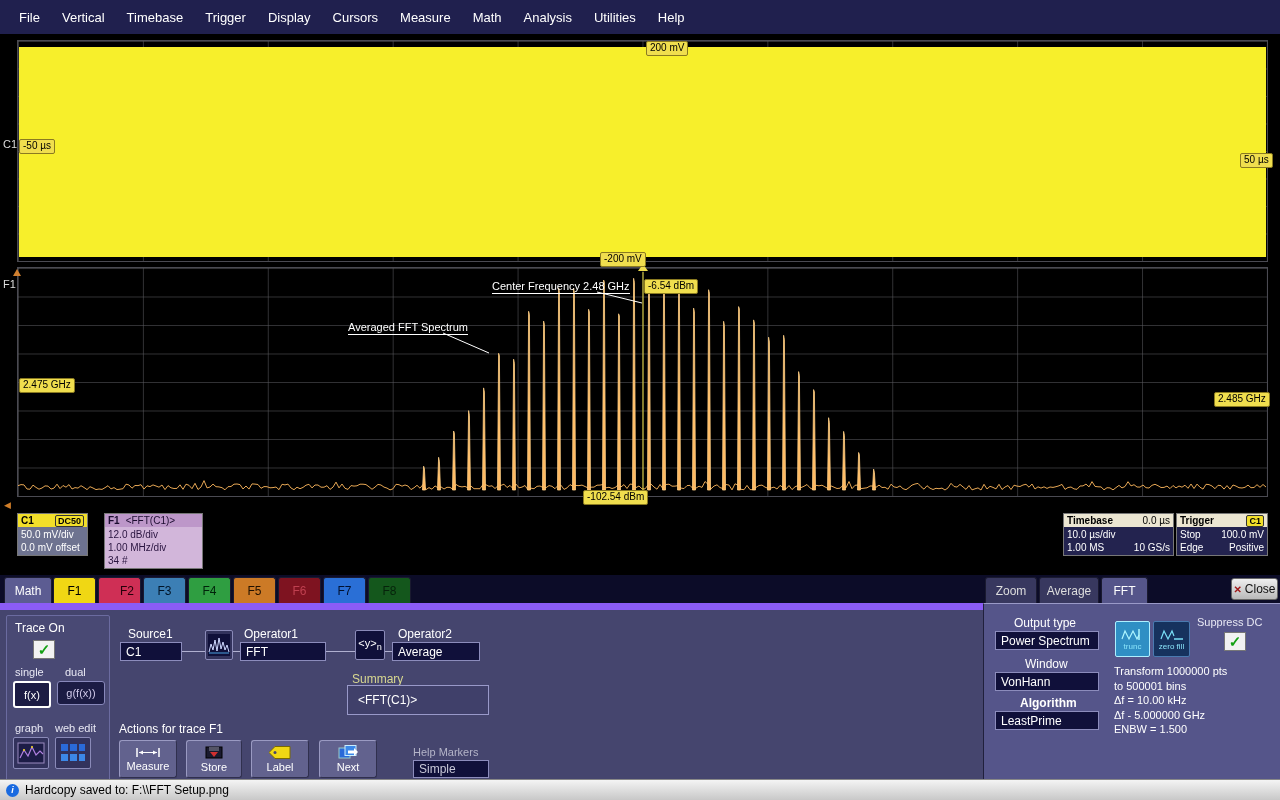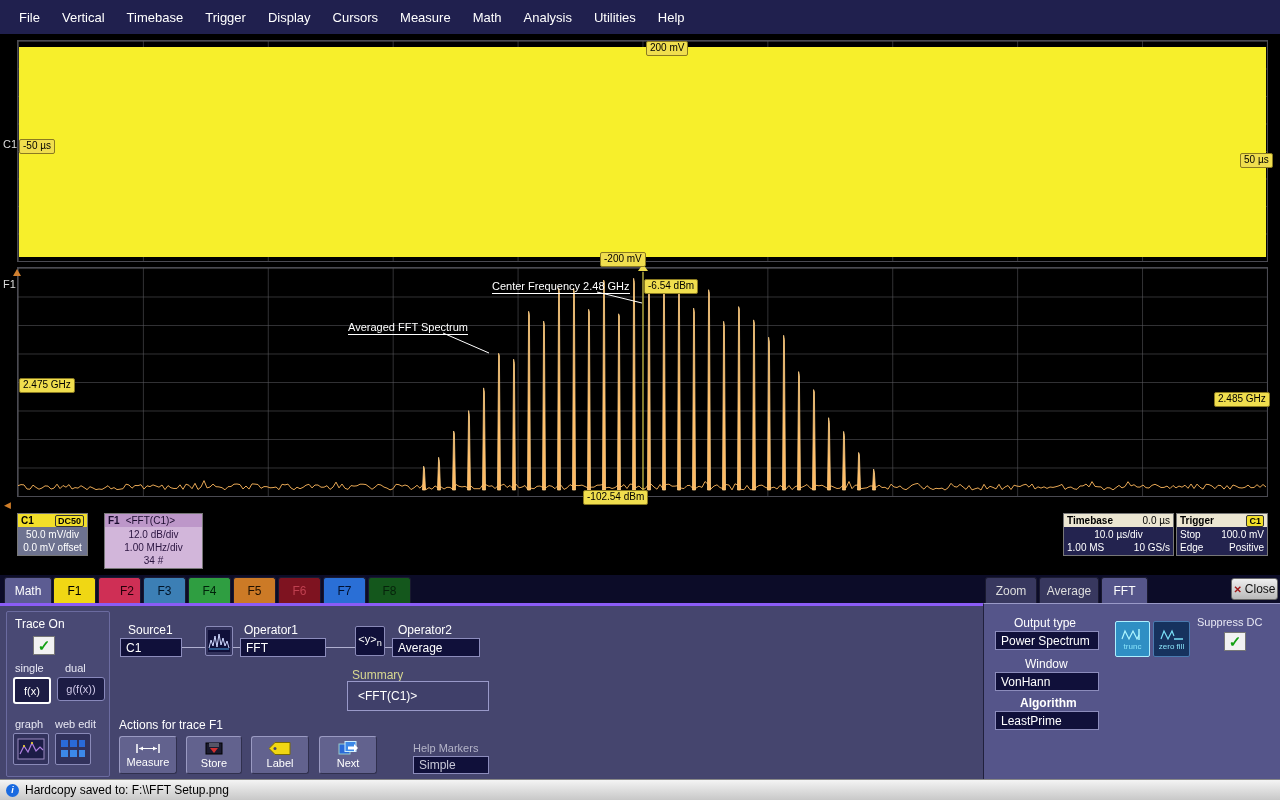--- a/index.html
+++ b/index.html
@@ -29,21 +29,21 @@
   .badge { position:absolute; background:#f0de4e; color:#000; font-size:10px; line-height:1;
            padding:1px 3px 2px; border:1px solid #8a7a20; border-radius:2px; z-index:6; white-space:nowrap; }
   .annot { position:absolute; color:#fff; font-size:11px; line-height:1.1; padding-bottom:1px;
            border-bottom:1px solid #fff; z-index:6; white-space:nowrap; }
   .mini-arrow { position:absolute; color:#cf7d28; font-size:9px; z-index:6; }
 
   
   .desc-box { position:absolute; top:513px; font-size:10px; border:1px solid #777; z-index:6; }
   .desc-head { height:13px; display:flex; align-items:center; justify-content:space-between; padding:0 3px; font-weight:bold; }
   .desc-body { padding:1px 3px; }
-  .desc-line { line-height:13px; text-align:center; white-space:nowrap; }
+  .desc-line { line-height:13px; text-align:left; white-space:nowrap; }
   .desc-line.split { display:flex; justify-content:space-between; }
   .box-c1 { left:17px; width:71px; }
   .box-c1 .desc-head { background:#f2df2a; color:#000; }
   .box-c1 .desc-body { background:#6e7390; color:#fff; height:28px; }
   .pill { font-size:9px; font-weight:bold; border:1px solid #333; border-radius:2px; padding:0 2px; background:#f2df2a; color:#000; line-height:10px; }
   .box-f1 { left:104px; width:99px; }
   .box-f1 .desc-head { background:#bd97c9; color:#1c0c30; justify-content:flex-start; gap:6px; }
   .box-f1 .desc-body { background:#d2b6da; color:#2a1440; height:41px; }
   .box-tb { left:1063px; width:111px; }
   .box-tb .desc-head { background:#ece6d2; color:#000; }
@@ -67,21 +67,21 @@
   .tab-f8 { left:368px; width:43px; background:#14571c; color:#06230b; }
   .tab-zoom    { left:985px;  width:52px; background:#38385f; color:#ddd; }
   .tab-average { left:1039px; width:60px; background:#38385f; color:#ddd; }
   .tab-fft     { left:1101px; width:47px; background:#55558a; color:#fff; }
 
   .close-btn { position:absolute; left:1231px; top:3px; width:47px; height:22px;
                background:linear-gradient(#efefef,#b9b9b9); border:1px solid #666; border-radius:3px;
                display:flex; align-items:center; justify-content:center; gap:3px; font-size:12px; color:#111; }
   .close-x { color:#a01818; font-size:10px; font-weight:bold; }
 
-  .dialog-body { position:absolute; left:0; top:28px; width:983px; height:176px; background:#45456e; border-top:3px solid #8b5cf6; }
+  .dialog-body { position:absolute; left:0; top:28px; width:983px; height:176px; background:#45456e; border-top:7px solid #8b5cf6; }
   .right-panel { position:absolute; left:983px; top:28px; width:297px; height:176px; background:#55558a; border-top:1px solid #9a9ac8; border-left:1px solid #20203c; }
 
   .lbl { position:absolute; color:#fff; font-size:12px; white-space:nowrap; }
   .lbl-sm { position:absolute; color:#e8e8f4; font-size:11px; white-space:nowrap; }
   .lbl-dim { position:absolute; color:#b4b4c8; font-size:11px; white-space:nowrap; }
   .lbl-khaki { position:absolute; color:#d8d890; font-size:12px; white-space:nowrap; }
 
   .field { position:absolute; background:#10103a; border:1px solid #8c8cbc; color:#fff; font-size:12px;
            display:flex; align-items:center; padding-left:5px; height:19px; }
   .chk { position:absolute; width:22px; height:19px; background:#f2f2f2; border:1px solid #777;
@@ -393,20 +393,27 @@
       <span class="lbl" style="left:41px; top:53px;">Window</span>
       <div class="field" style="left:11px; top:68px; width:104px;">
         <span>VonHann</span>
       </div>
 
       <span class="lbl" style="left:36px; top:92px;font-weight:bold;">Algorithm</span>
       <div class="field" style="left:11px; top:107px; width:104px;">
         <span>LeastPrime</span>
       </div>
 
+      <div style="position:absolute; left:130px; top:60px; color:#fff; font-size:11px; line-height:14.5px;">
+        <div>Transform 1000000 pts</div>
+        <div>to 500001 bins</div>
+        <div>Δf = 10.00 kHz</div>
+        <div>Δf - 5.000000 GHz</div>
+        <div>ENBW = 1.500</div>
+      </div>
     </div>
   </div>
 
   <div class="statusbar">
     <div class="info-icon">i</div>
     <span class="status-text">Hardcopy saved to: F:\\FFT Setup.png</span>
   </div>
 
 
 </div>

